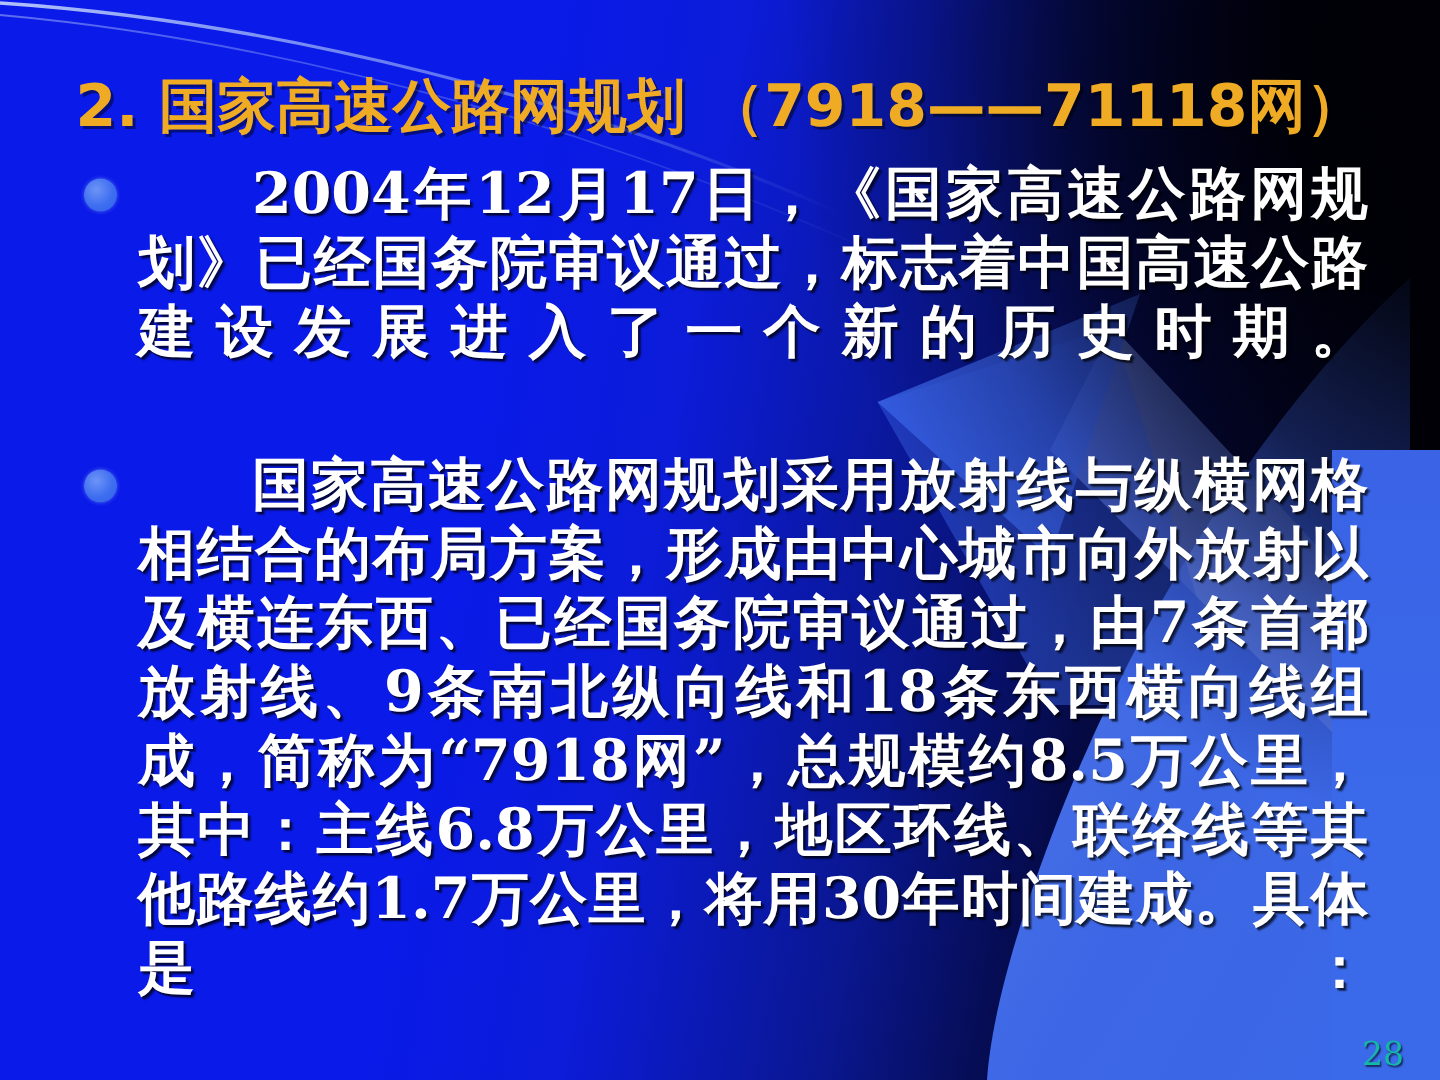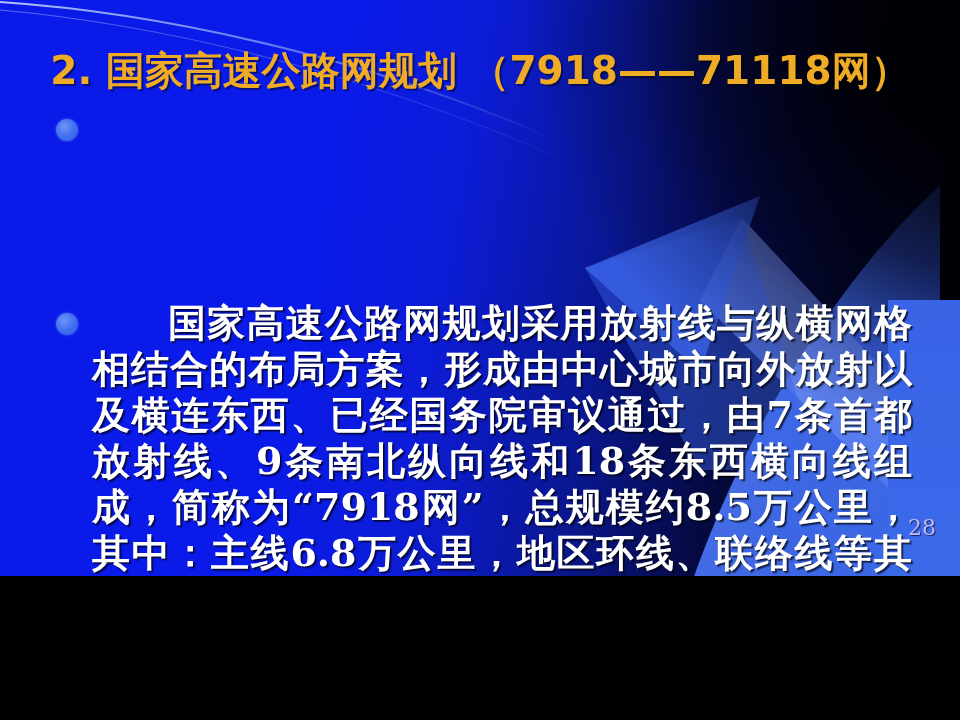--- a/index.html
+++ b/index.html
@@ -3,21 +3,21 @@
 <meta charset="utf-8">
 <style>
   html, body {
     margin: 0;
     padding: 0;
     background: #000;
   }
   #slide {
     position: relative;
     width: 960px;
-    height: 576px;
+    height: 720px;
     overflow: hidden;
     font-family: "DejaVu Serif", "Liberation Serif", serif;
     background: #0d1ee6;
   }
 
   
   .bg-layer { position: absolute; inset: 0; }
 
   .bg-base {
     background: linear-gradient(100deg,
@@ -107,22 +107,22 @@
     border-radius: 50%;
     background: radial-gradient(circle at 38% 34%, #6d94f7 0%, #3e6ef0 55%, #2f5fe6 100%);
     box-shadow: 0 0 3px rgba(120,160,255,0.55);
   }
   #bullet1 { left: 56px; top: 119px; }
   #bullet2 { left: 56px; top: 313px; }
 
   .page-number {
     position: absolute;
     right: 24px;
-    bottom: 36px;
-    color: #c4b5fd;
+    bottom: 4px;
+    color: #14b8a6;
     font-size: 22px;
     font-family: "DejaVu Serif", "Liberation Serif", serif;
     text-shadow: 1px 1px 1px rgba(0,0,0,0.6);
   }
 </style>
 </head>
 <body>
 
 <div id="slide">
 
@@ -158,20 +158,23 @@
     </svg>
   </div>
 
   <div class="bg-layer bg-dark-corner"></div>
   <div class="bg-right-panel-dark"></div>
   <div class="bg-right-panel"></div>
 
   <div class="title">2. 国家高速公路网规划 （7918——71118网）</div>
 
   <span class="bullet" id="bullet1"></span>
+  <div class="body-block" id="para1">
+    <p>2004年12月17日，《国家高速公路网规划》已经国务院审议通过，标志着中国高速公路建设发展进入了一个新的历史时期。</p>
+  </div>
 
   <span class="bullet" id="bullet2"></span>
   <div class="body-block" id="para2">
     <p>国家高速公路网规划采用放射线与纵横网格相结合的布局方案，形成由中心城市向外放射以及横连东西、已经国务院审议通过，由7条首都放射线、9条南北纵向线和18条东西横向线组成，简称为“7918网”，总规模约8.5万公里，其中：主线6.8万公里，地区环线、联络线等其他路线约1.7万公里，将用30年时间建成。具体是：</p>
   </div>
 
   <div class="page-number">28</div>
 
 </div>
 

